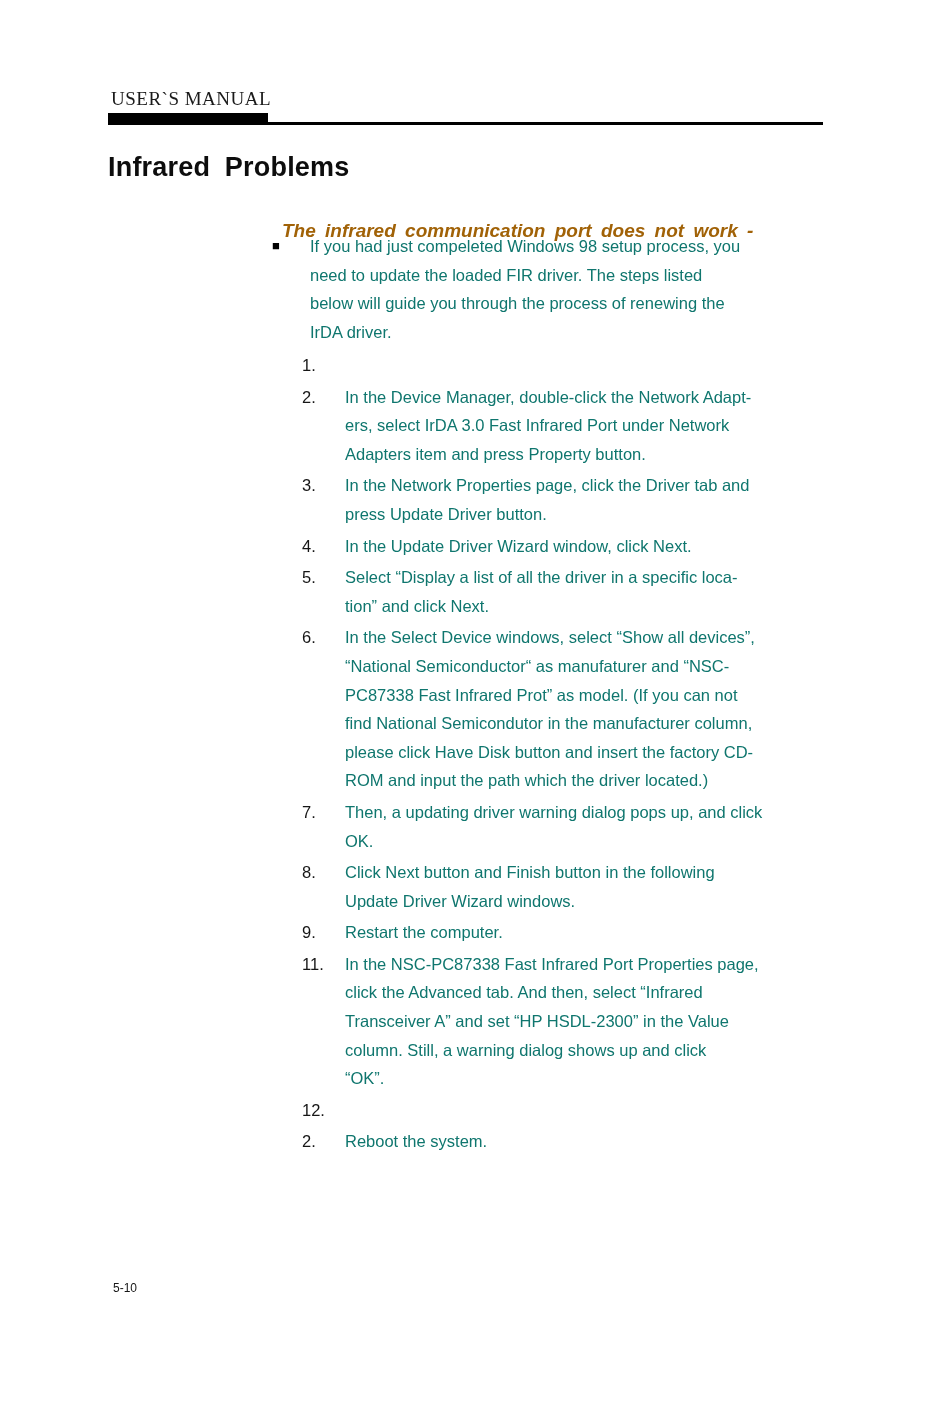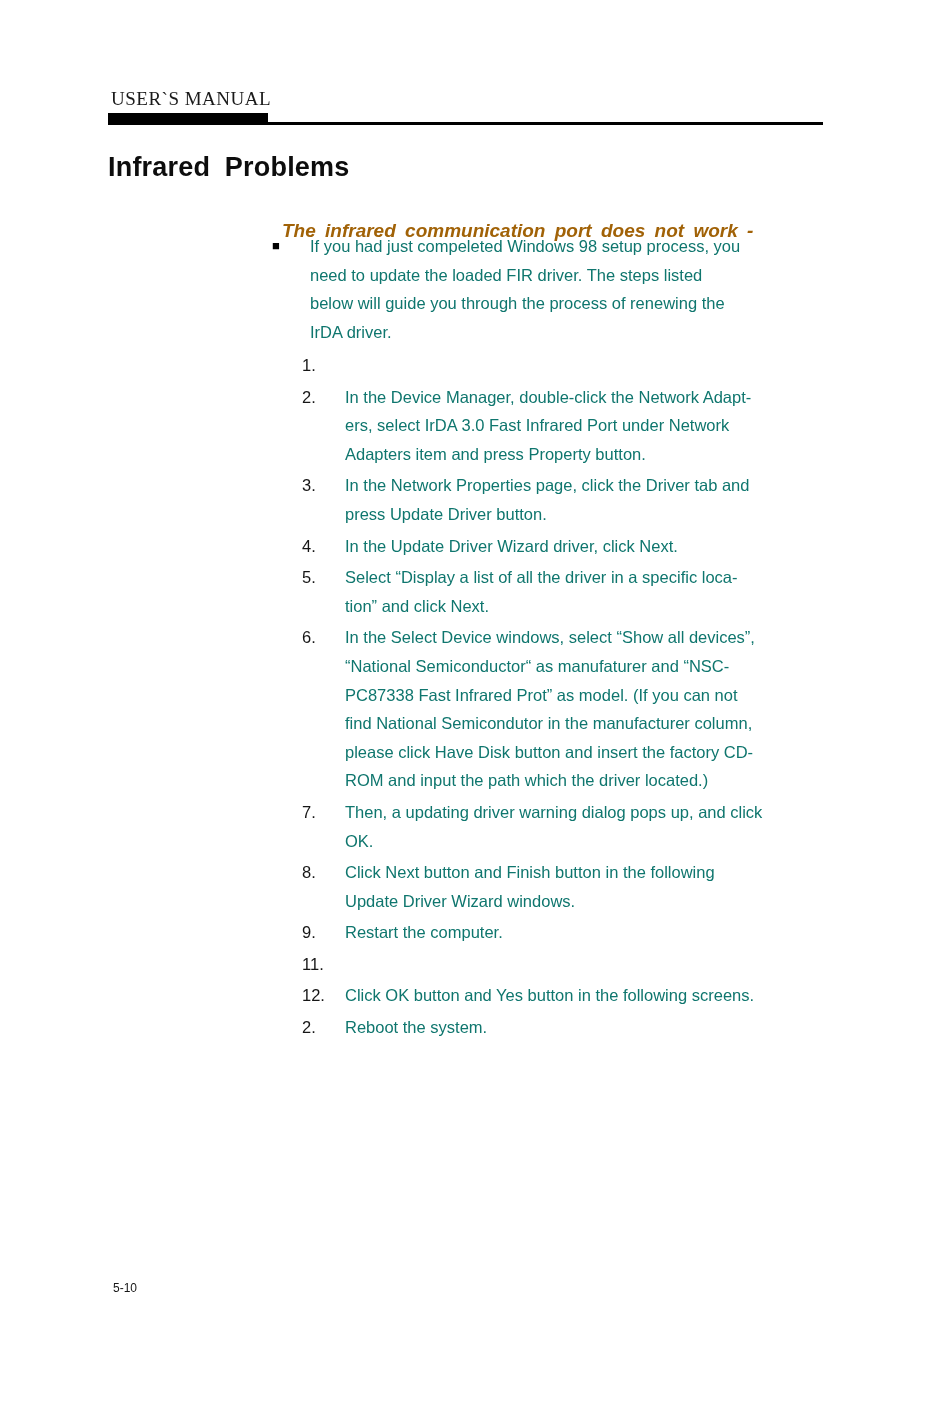--- a/index.html
+++ b/index.html
@@ -137,21 +137,21 @@
 ers, select IrDA 3.0 Fast Infrared Port under Network
 Adapters item and press Property button.</span>
     </div>
     <div class="step-row">
       <span class="step-number">3.</span>
       <span class="body-text">In the Network Properties page, click the Driver tab and
 press Update Driver button.</span>
     </div>
     <div class="step-row">
       <span class="step-number">4.</span>
-      <span class="body-text">In the Update Driver Wizard driver, click Next.</span>
+      <span class="body-text">In the Update Driver Wizard window, click Next.</span>
     </div>
     <div class="step-row">
       <span class="step-number">5.</span>
       <span class="body-text">Select “Display a list of all the driver in a specific loca-
 tion” and click Next.</span>
     </div>
     <div class="step-row">
       <span class="step-number">6.</span>
       <span class="body-text">In the Select Device windows, select “Show all devices”,
 “National Semiconductor“ as manufaturer and “NSC-
@@ -169,24 +169,28 @@
       <span class="step-number">8.</span>
       <span class="body-text">Click Next button and Finish button in the following
 Update Driver Wizard windows.</span>
     </div>
     <div class="step-row">
       <span class="step-number">9.</span>
       <span class="body-text">Restart the computer.</span>
     </div>
     <div class="step-row">
       <span class="step-number">11.</span>
+      <span class="body-text">In the NSC-PC87338 Fast Infrared Port Properties page,
+click the Advanced tab.  And then, select “Infrared
+Transceiver A” and set “HP HSDL-2300” in the Value
+column.   Still, a warning dialog shows up and click
+“OK”.</span>
     </div>
     <div class="step-row">
       <span class="step-number">12.</span>
-      <span class="body-text">Click OK button and Yes button in the following screens.</span>
     </div>
     <div class="step-row">
       <span class="step-number">2.</span>
       <span class="body-text">Reboot the system.</span>
     </div>
   </div>
 
   <div class="footer-page-number">5-10</div>
 
 </div>

